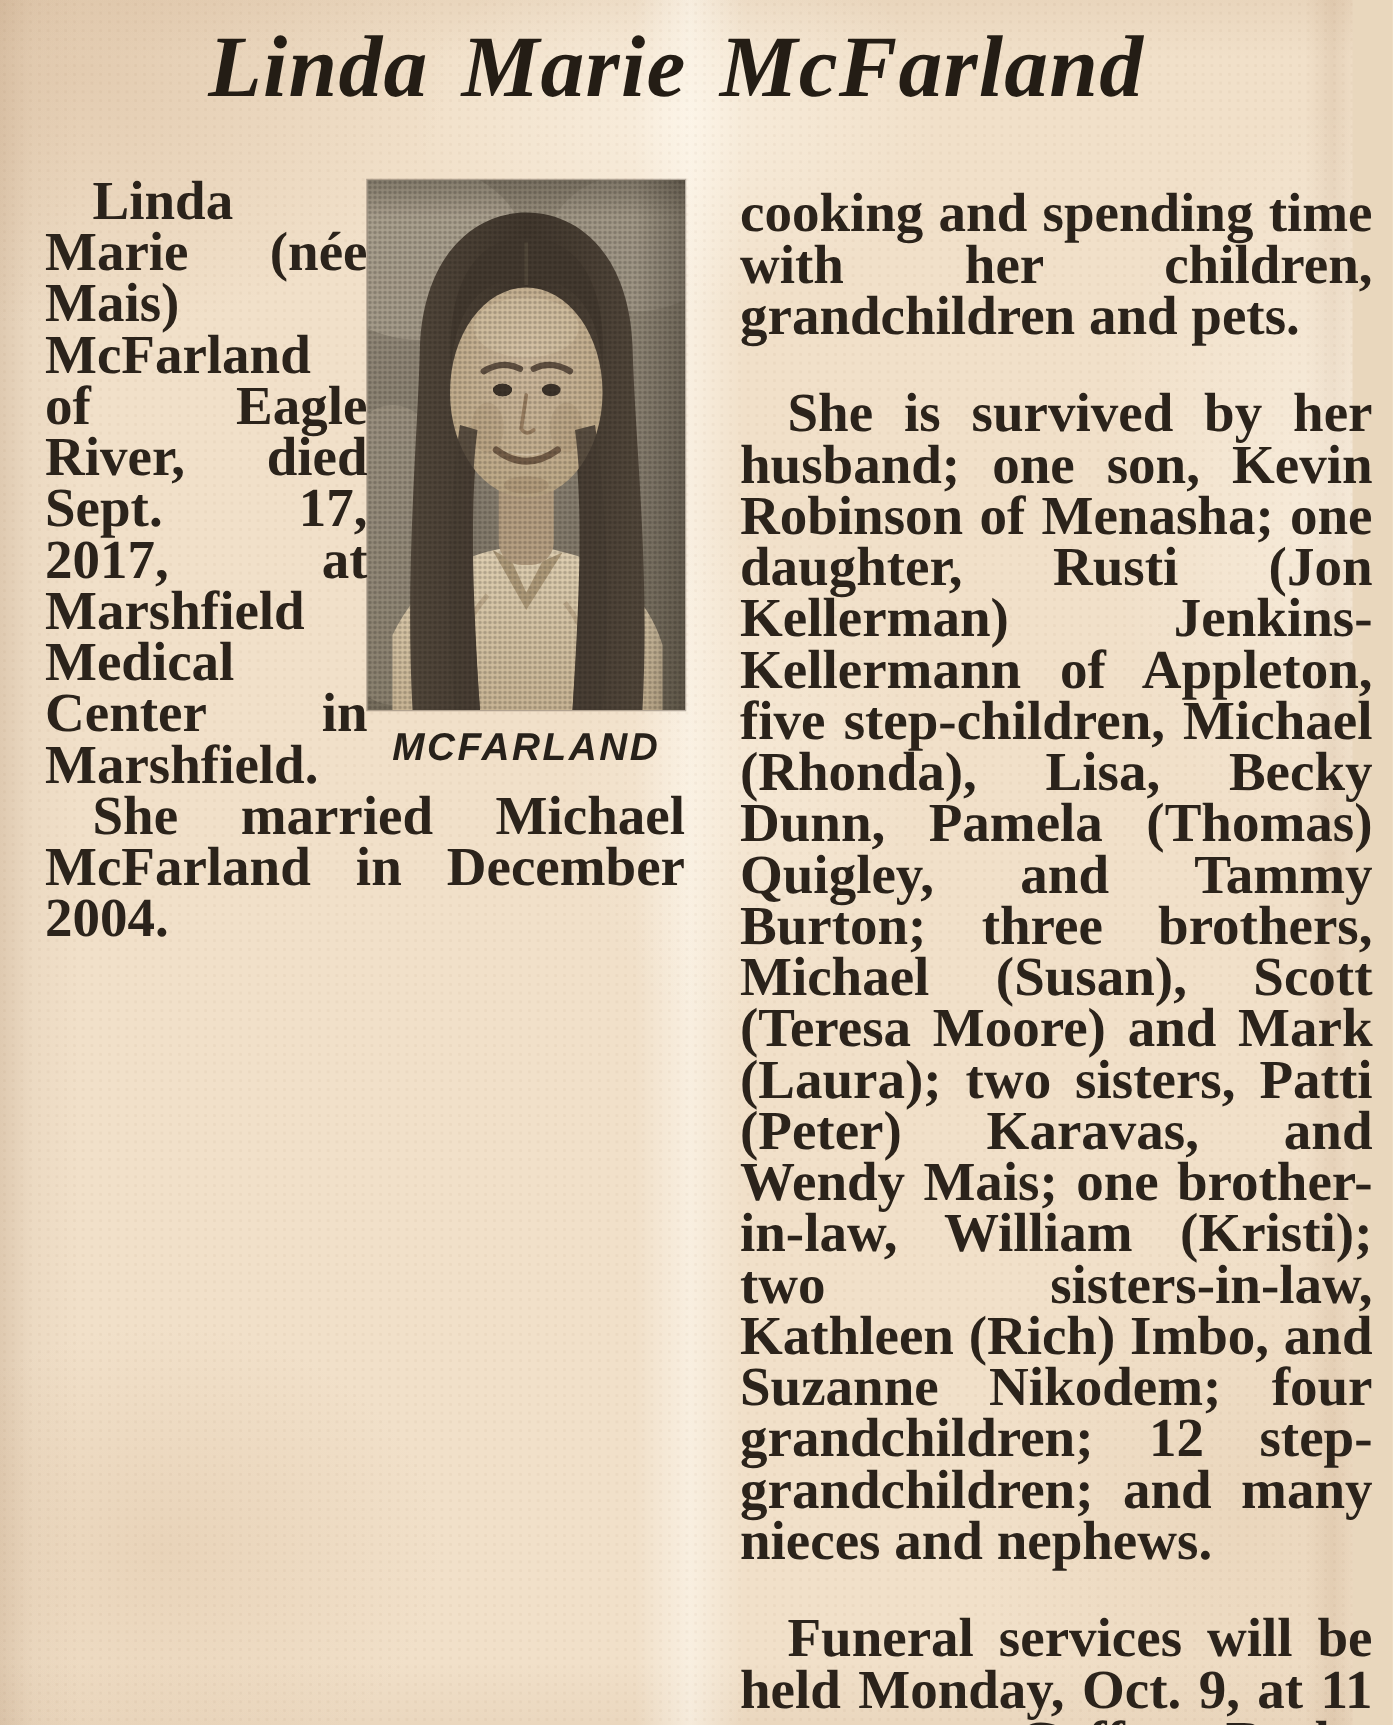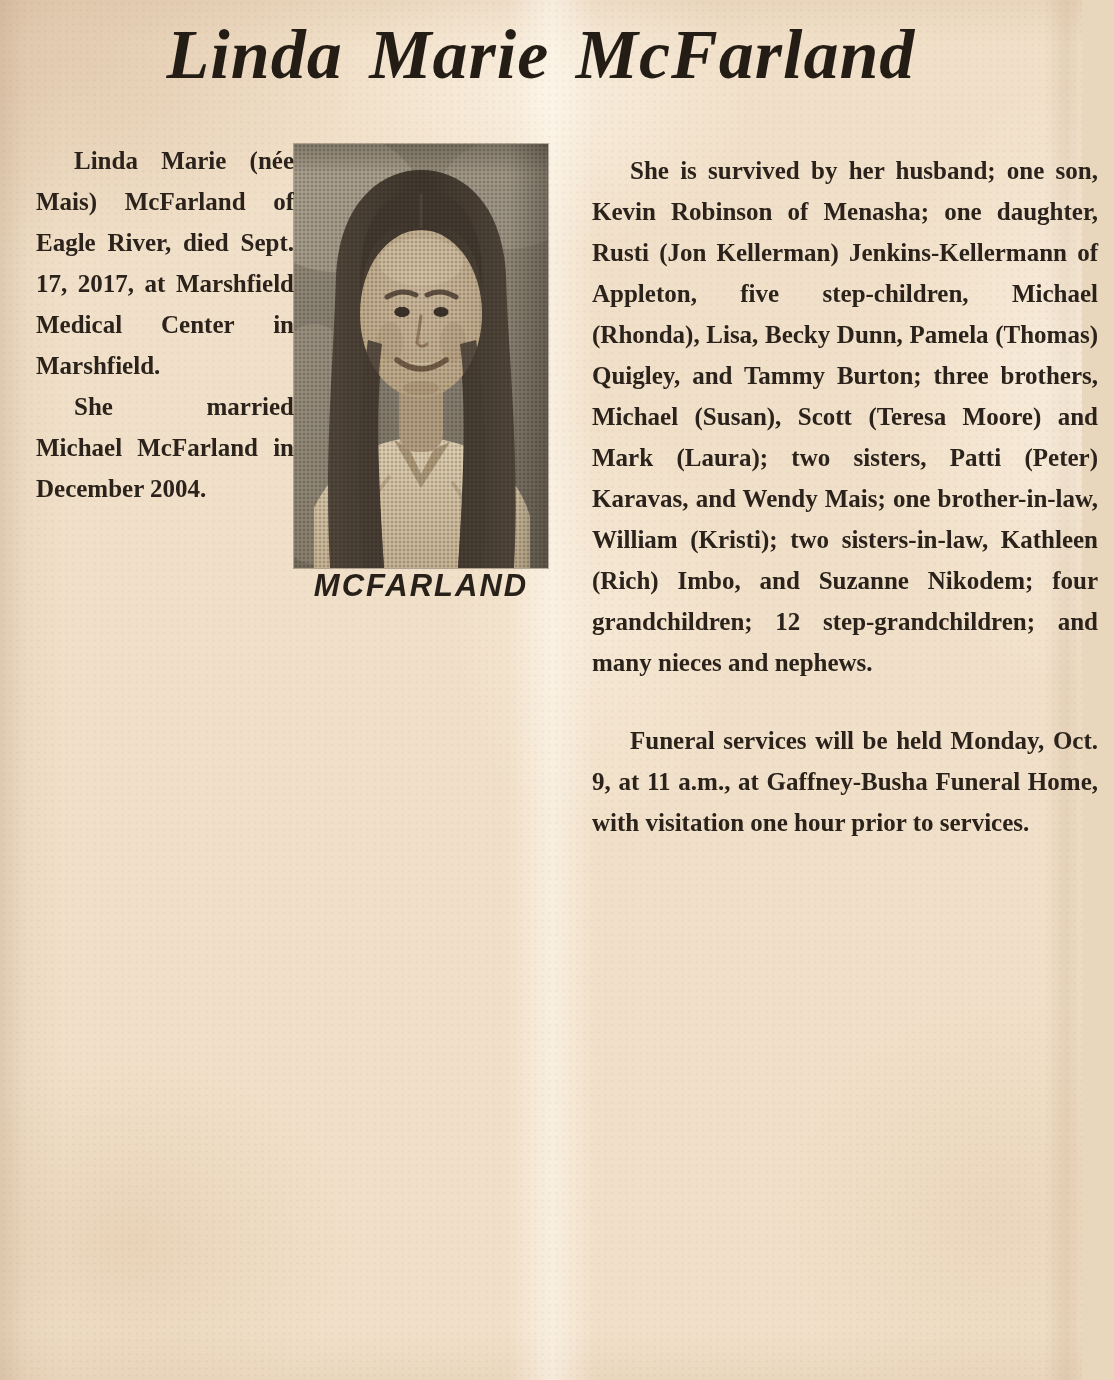--- a/index.html
+++ b/index.html
@@ -37,41 +37,41 @@
     letter-spacing: 1px; word-spacing: 8px; color: #241d15;
   }
   .columns {
     position: absolute; top: 140px; left: 36px;
     display: flex; gap: 44px;
   }
   .col-left  { width: 512px; flex: none; }
   .col-right { width: 506px; flex: none; padding-top: 10px; }
   p {
     margin: 0; text-align: justify;
-    font-weight: 700; font-size: 25px; line-height: 41px;
+    font-weight: 700; font-size: 44px; line-height: 41px;
   }
   p.indent { text-indent: 38px; }
   .col-right p { margin-bottom: 37px; }
   .col-right p:last-child { margin-bottom: 0; margin-top: 36px; }
 
   .photo-block { float: right; width: 254px; margin: 4px 0 10px 18px; }
   .photo {
     position: relative; width: 254px; height: 424px;
     background: #7d766b; outline: 1px solid rgba(60,50,40,0.35);
   }
   .photo svg { display: block; width: 100%; height: 100%; }
   .halftone {
     position: absolute; inset: 0; pointer-events: none;
     background-color: rgba(225,195,155,0.14);
     background-image: radial-gradient(rgba(28,22,16,0.38) 0.8px, rgba(0,0,0,0) 1.9px);
     background-size: 4px 4px;
     opacity: 0.6;
   }
   .caption {
-    text-align: center;
+    margin-top: 12px; text-align: center;
     font-family: "Liberation Sans", "DejaVu Sans", sans-serif;
     font-style: italic; font-weight: 700; font-size: 31px;
     letter-spacing: 2px; color: #27211a;
   }
 </style>
 </head>
 <body>
 
 <div class="sheet">
   <div class="grain"></div>
@@ -162,18 +162,19 @@
           <div class="halftone"></div>
         </div>
         <figcaption class="caption">MCFARLAND</figcaption>
       </figure>
 
       <p class="indent">Linda Marie (née Mais) McFarland of Eagle River, died Sept. 17, 2017, at Marshfield Medical Center in Marshfield.</p>
       <p class="indent">She married Michael McFarland in December 2004.</p>
     </div>
 
     <div class="col-right">
+      <p>cooking and spending time with her children, grandchildren and pets.</p>
       <p class="indent">She is survived by her husband; one son, Kevin Robinson of Menasha; one daughter, Rusti (Jon Kellerman) Jenkins-Kellermann of Appleton, five step-children, Michael (Rhonda), Lisa, Becky Dunn, Pamela (Thomas) Quigley, and Tammy Burton; three brothers, Michael (Susan), Scott (Teresa Moore) and Mark (Laura); two sisters, Patti (Peter) Karavas, and Wendy Mais; one brother-in-law, William (Kristi); two sisters-in-law, Kathleen (Rich) Imbo, and Suzanne Nikodem; four grandchildren; 12 step-grandchildren; and many nieces and nephews.</p>
       <p class="indent">Funeral services will be held Monday, Oct. 9, at 11 a.m., at Gaffney-Busha Funeral Home, with visitation one hour prior to services.</p>
     </div>
 
   </div>
 </div>
 
 </body></html>

